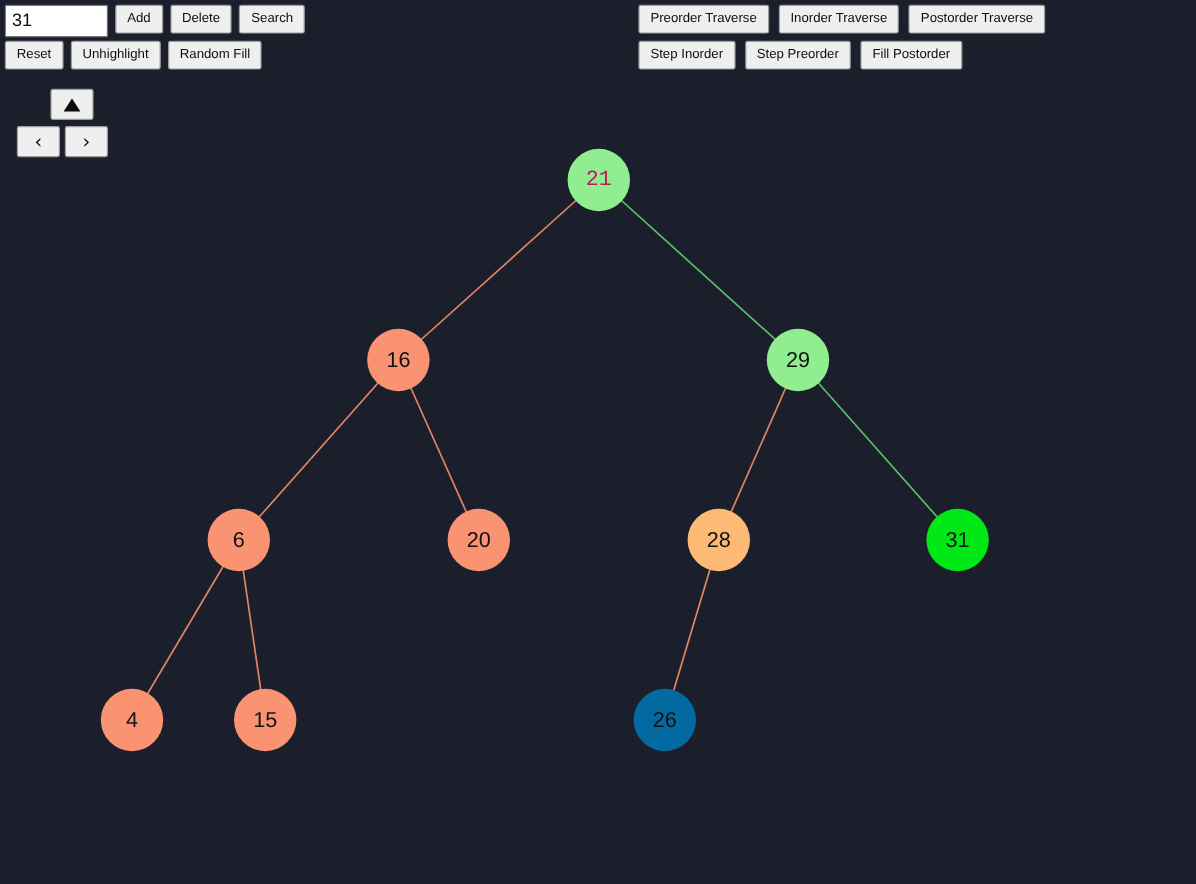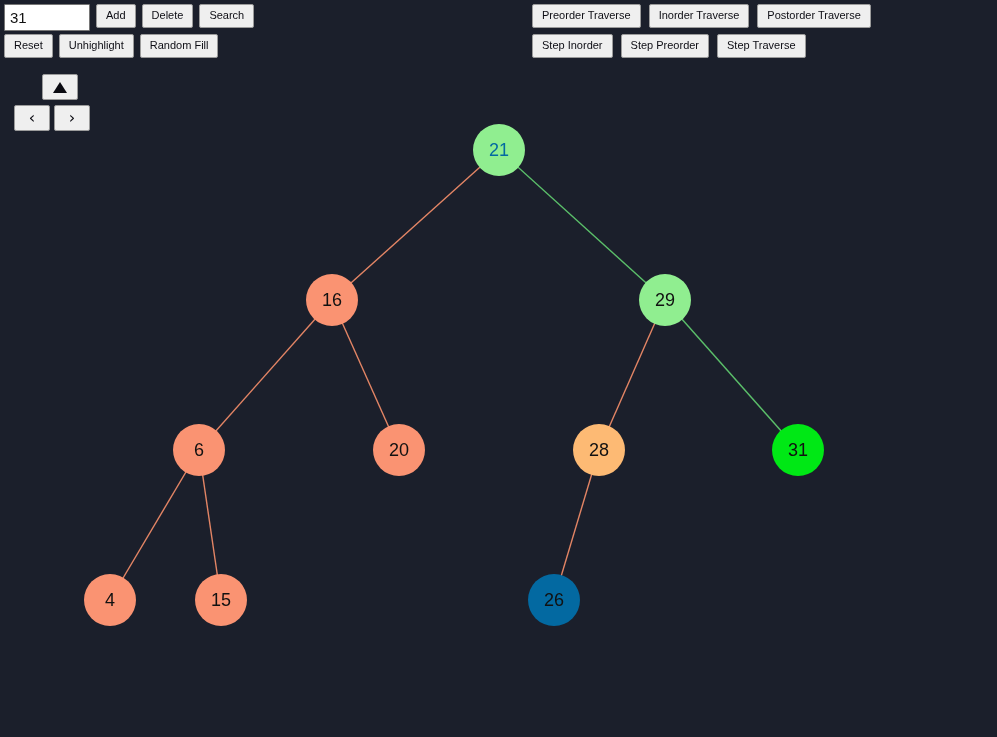--- a/index.html
+++ b/index.html
@@ -150,21 +150,21 @@
 
   <div class="toolbar-right">
     <div class="btn-row">
       <button class="btn">Preorder Traverse</button>
       <button class="btn">Inorder Traverse</button>
       <button class="btn">Postorder Traverse</button>
     </div>
     <div class="btn-row">
       <button class="btn">Step Inorder</button>
       <button class="btn">Step Preorder</button>
-      <button class="btn">Step Traverse</button>
+      <button class="btn">Fill Postorder</button>
     </div>
   </div>
 
   <div class="navpad">
     <button class="nav-btn nav-up">
       <span class="tri-up"></span>
     </button>
     <button class="nav-btn nav-left">
       <span class="chev">‹</span>
     </button>
@@ -178,21 +178,21 @@
       <line x1="499" y1="150" x2="665" y2="300" stroke="#5bbf6a" stroke-width="1.4"></line>
       <line x1="332" y1="300" x2="199" y2="450" stroke="#e38565" stroke-width="1.4"></line>
       <line x1="332" y1="300" x2="399" y2="450" stroke="#e38565" stroke-width="1.4"></line>
       <line x1="665" y1="300" x2="599" y2="450" stroke="#e38565" stroke-width="1.4"></line>
       <line x1="665" y1="300" x2="798" y2="450" stroke="#5bbf6a" stroke-width="1.4"></line>
       <line x1="199" y1="450" x2="110" y2="600" stroke="#e38565" stroke-width="1.4"></line>
       <line x1="199" y1="450" x2="221" y2="600" stroke="#e38565" stroke-width="1.4"></line>
       <line x1="599" y1="450" x2="554" y2="600" stroke="#e38565" stroke-width="1.4"></line>
     </svg>
   <div id="nodes-layer">
-      <div class="tnode" style="left: 473px; top: 124px; width: 52px; height: 52px; background: rgb(144, 238, 144); color: #0369a1;">21</div>
+      <div class="tnode" style="left: 473px; top: 124px; width: 52px; height: 52px; background: rgb(144, 238, 144); color: #be185d; font-family: Liberation Mono, monospace;">21</div>
       <div class="tnode" style="left: 306px; top: 274px; width: 52px; height: 52px; background: rgb(250, 147, 114); color: rgb(17, 17, 17);">16</div>
       <div class="tnode" style="left: 639px; top: 274px; width: 52px; height: 52px; background: rgb(144, 238, 144); color: rgb(17, 17, 17);">29</div>
       <div class="tnode" style="left: 173px; top: 424px; width: 52px; height: 52px; background: rgb(250, 147, 114); color: rgb(17, 17, 17);">6</div>
       <div class="tnode" style="left: 373px; top: 424px; width: 52px; height: 52px; background: rgb(250, 147, 114); color: rgb(17, 17, 17);">20</div>
       <div class="tnode" style="left: 573px; top: 424px; width: 52px; height: 52px; background: #fdba74; color: rgb(17, 17, 17);">28</div>
       <div class="tnode" style="left: 772px; top: 424px; width: 52px; height: 52px; background: rgb(0, 232, 21); color: rgb(17, 17, 17);">31</div>
       <div class="tnode" style="left: 84px; top: 574px; width: 52px; height: 52px; background: rgb(250, 147, 114); color: rgb(17, 17, 17);">4</div>
       <div class="tnode" style="left: 195px; top: 574px; width: 52px; height: 52px; background: rgb(250, 147, 114); color: rgb(17, 17, 17);">15</div>
       <div class="tnode" style="left: 528px; top: 574px; width: 52px; height: 52px; background: #0369a1; color: rgb(17, 17, 17);">26</div>
     </div>

